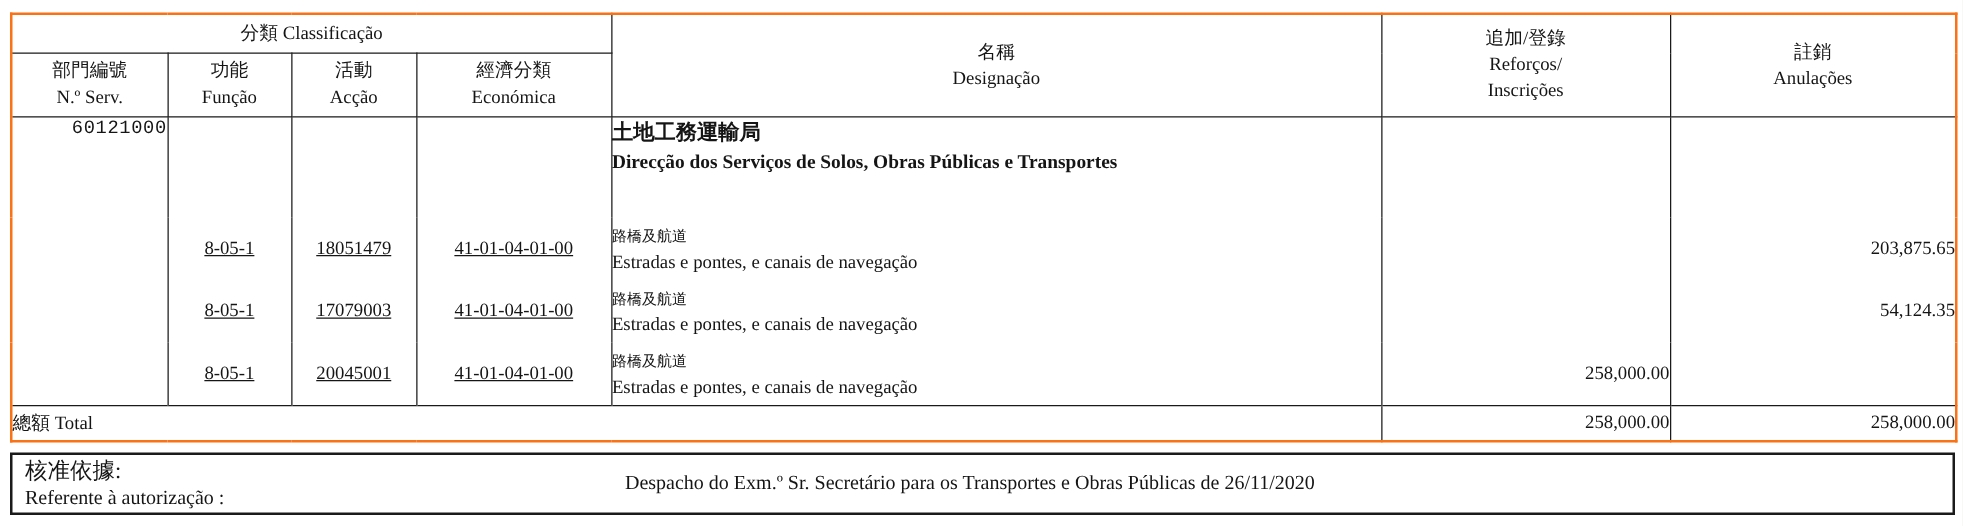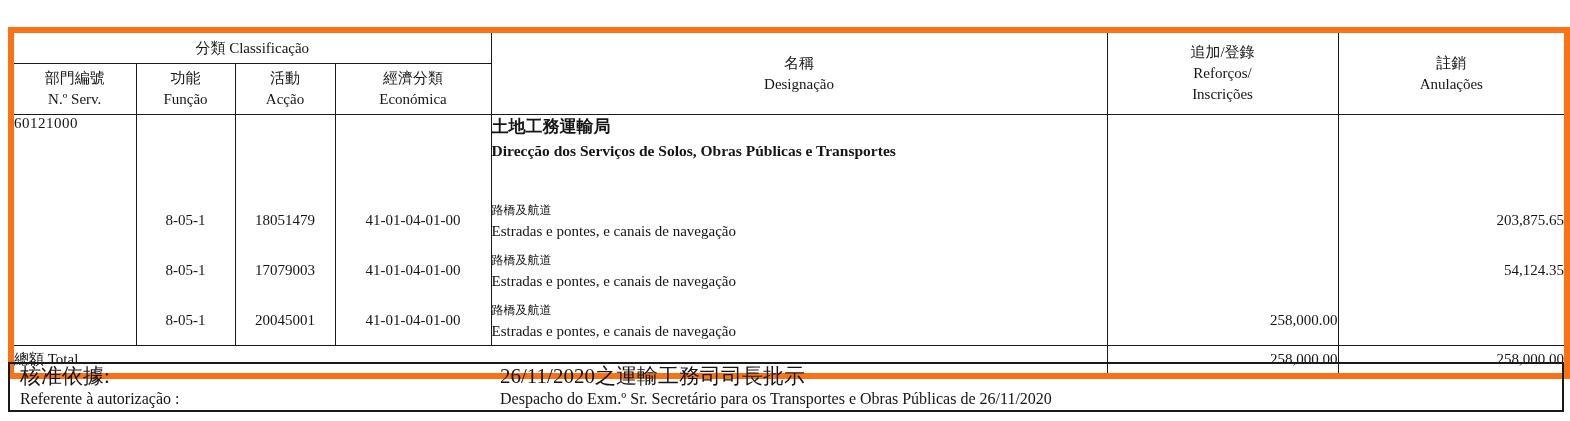--- a/index.html
+++ b/index.html
@@ -8,51 +8,52 @@
     width: 1570px;
     height: 421px;
     background: #ffffff;
     font-family: "Liberation Serif", "DejaVu Serif", serif;
     color: #151515;
     overflow: hidden;
   }
   table.budget {
     position: absolute;
     left: 8px;
-    top: 27px;
+    top: 10px;
     width: 1556px;
     border-collapse: collapse;
     table-layout: fixed;
-    border: 6px solid #f97316;
+    border: 2px solid #f97316;
   }
   table.budget th, table.budget td {
     border: 1px solid #1a1a1a;
     font-weight: normal;
     font-size: 15px;
     padding: 0;
   }
   thead th { text-align: center; vertical-align: middle; line-height: 1.38; }
   tr.hdr1 th { height: 30px; }
   tr.hdr2 th { height: 50px; }
   .two-line { display: block; }
 
   
   tbody.body td { border-top: none; border-bottom: none; }
   tbody.body tr.dept-row td { height: 80px; }
   tbody.body tr.item-row td { height: 50px; vertical-align: middle; }
 
   td.sn-cell {
-    text-align: left;
+    text-align: right;
     vertical-align: top;
     padding-top: 16px;
     font-weight: bold;
     font-size: 16px;
     letter-spacing: .5px;
-  }
-  td.code-cell { text-align: center; font-size: 15px; }
+    font-family: Liberation Mono, monospace;
+  }
+  td.code-cell { text-align: center; font-size: 15px; text-decoration: underline; }
   td.name-cell { padding-left: 10px; }
   td.dept-name-cell { vertical-align: top; padding: 9px 6px 0 10px; margin-top: 19px; }
   .dept-zh { font-weight: bold; font-size: 17px; line-height: 24px; }
   .dept-pt { font-weight: bold; font-size: 15.5px; line-height: 23px; }
   .item-zh { font-size: 12px; line-height: 22px; }
   .item-pt { font-size: 15px; line-height: 20px; }
 
   td.amt { text-align: right; font-size: 15.5px; }
   td.amt-ref { padding-right: 44px; }
   td.amt-anu { padding-right: 14px; }
@@ -66,21 +67,21 @@
     top: 362px;
     width: 1556px;
     height: 50px;
     border: 2px solid #1a1a1a;
     display: flex;
     align-items: center;
     box-sizing: border-box;
   }
   .auth-label { width: 480px; padding-left: 10px; }
   .auth-value { flex: 1; }
-  .auth-zh { font-size: 21px; line-height: 24px; display: block; }
+  .auth-zh { font-size: 18px; line-height: 24px; display: block; }
   .auth-pt { font-size: 16px; line-height: 22px; display: block; }
 </style>
 </head>
 <body>
 
 <div class="page">
 
   <table class="budget">
     <colgroup>
       <col style="width:125px">
@@ -189,18 +190,17 @@
       </tr>
     </tfoot>
   </table>
 
   <div class="auth-box">
     <div class="auth-label">
       <span class="auth-zh">核准依據:</span>
       <span class="auth-pt">Referente à autorização :</span>
     </div>
     <div class="auth-value">
-      <span class="auth-zh">26/11/2020之運輸工務司司長批示</span>
       <span class="auth-pt">Despacho do Exm.º Sr. Secretário para os Transportes e Obras Públicas de 26/11/2020</span>
     </div>
   </div>
 
 </div>
 
 </body></html>

